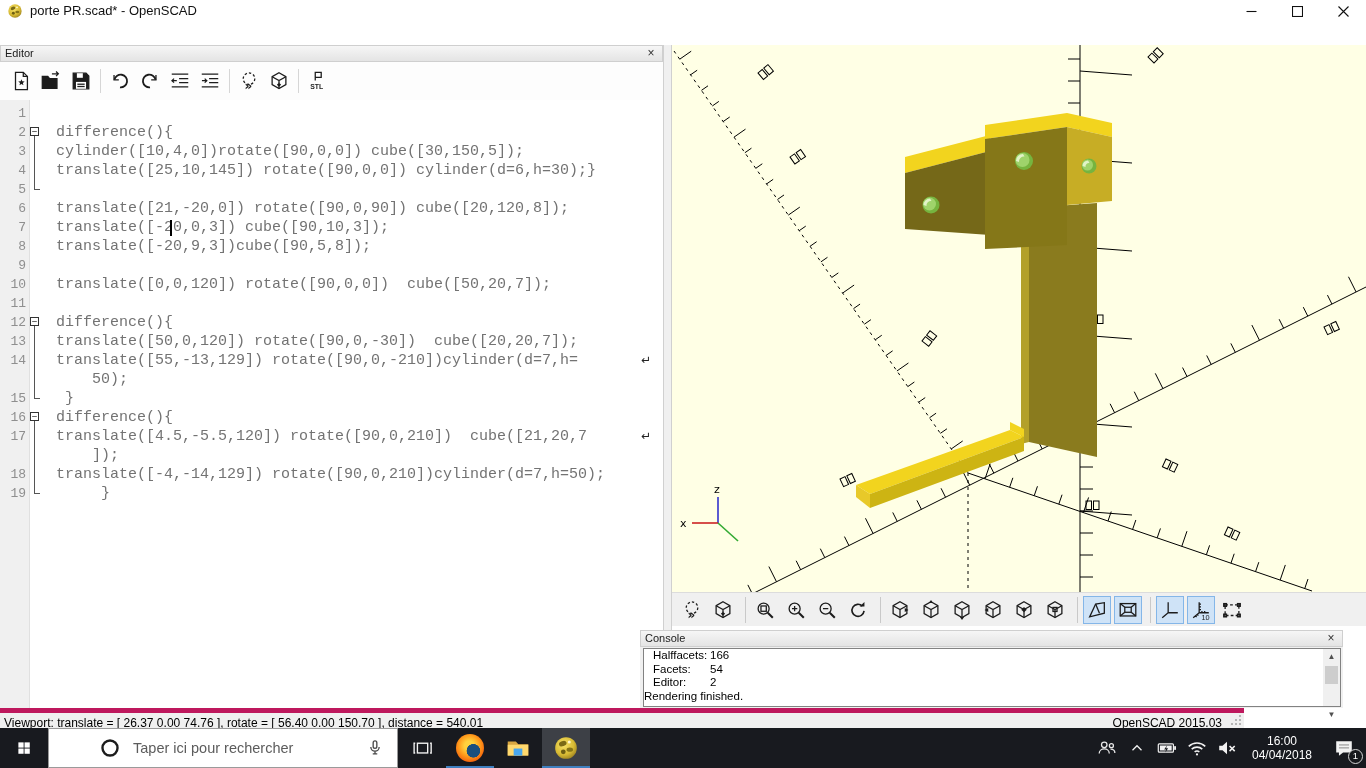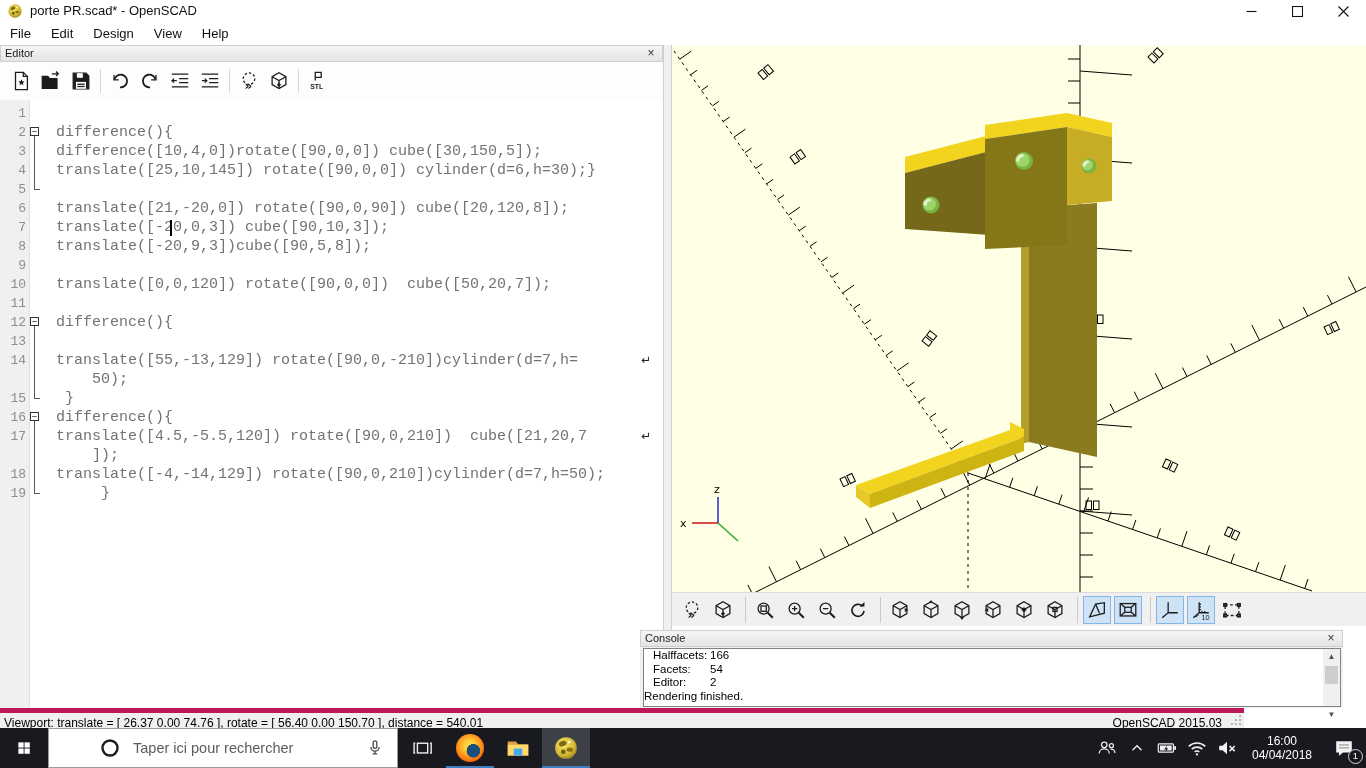--- a/index.html
+++ b/index.html
@@ -142,27 +142,20 @@
           </svg>
       </div>
       <div class="win-btn">
         <svg width="11" height="11" viewBox="0 0 11 11">
             <path d="M0.5 0.5l10 10M10.5 0.5l-10 10" stroke="#111" stroke-width="1.1" fill="none"></path>
           </svg>
       </div>
     </div>
   </div>
 
-  <div class="menubar" id="menubar">
-      <div class="menu-item">File</div>
-      <div class="menu-item">Edit</div>
-      <div class="menu-item">Design</div>
-      <div class="menu-item">View</div>
-      <div class="menu-item">Help</div>
-    </div>
 
   <div id="editor-dock">
     <div class="dock-header">
       <span>Editor</span>
       <span class="dock-close">×</span>
     </div>
     <div id="editor-toolbar">
         <div class="tb-btn">
           <span>
             <svg width="22" height="22" viewBox="0 0 24 24" fill="none" stroke="#1c1c1c" stroke-width="1.4">
@@ -258,21 +251,21 @@
           <div class="code-row" style="top: 4px;">
             <span class="ln">1</span>
             <span class="ctext"></span>
           </div>
           <div class="code-row" style="top: 23px;">
             <span class="ln">2</span>
             <span class="ctext">difference(){</span>
           </div>
           <div class="code-row" style="top: 42px;">
             <span class="ln">3</span>
-            <span class="ctext">difference([10,4,0])rotate([90,0,0]) cube([30,150,5]);</span>
+            <span class="ctext">cylinder([10,4,0])rotate([90,0,0]) cube([30,150,5]);</span>
           </div>
           <div class="code-row" style="top: 61px;">
             <span class="ln">4</span>
             <span class="ctext">translate([25,10,145]) rotate([90,0,0]) cylinder(d=6,h=30);}</span>
           </div>
           <div class="code-row" style="top: 80px;">
             <span class="ln">5</span>
             <span class="ctext"></span>
           </div>
           <div class="code-row" style="top: 99px;">
@@ -298,20 +291,21 @@
           <div class="code-row" style="top: 194px;">
             <span class="ln">11</span>
             <span class="ctext"></span>
           </div>
           <div class="code-row" style="top: 213px;">
             <span class="ln">12</span>
             <span class="ctext">difference(){</span>
           </div>
           <div class="code-row" style="top: 232px;">
             <span class="ln">13</span>
+            <span class="ctext">translate([50,0,120]) rotate([90,0,-30])  cube([20,20,7]);</span>
           </div>
           <div class="code-row" style="top: 251px;">
             <span class="ln">14</span>
             <span class="ctext">translate([55,-13,129]) rotate([90,0,-210])cylinder(d=7,h=</span>
             <span class="wrap-mark">↵</span>
           </div>
           <div class="code-row" style="top: 270px;">
             <span class="ln"></span>
             <span class="ctext">    50);</span>
           </div>

